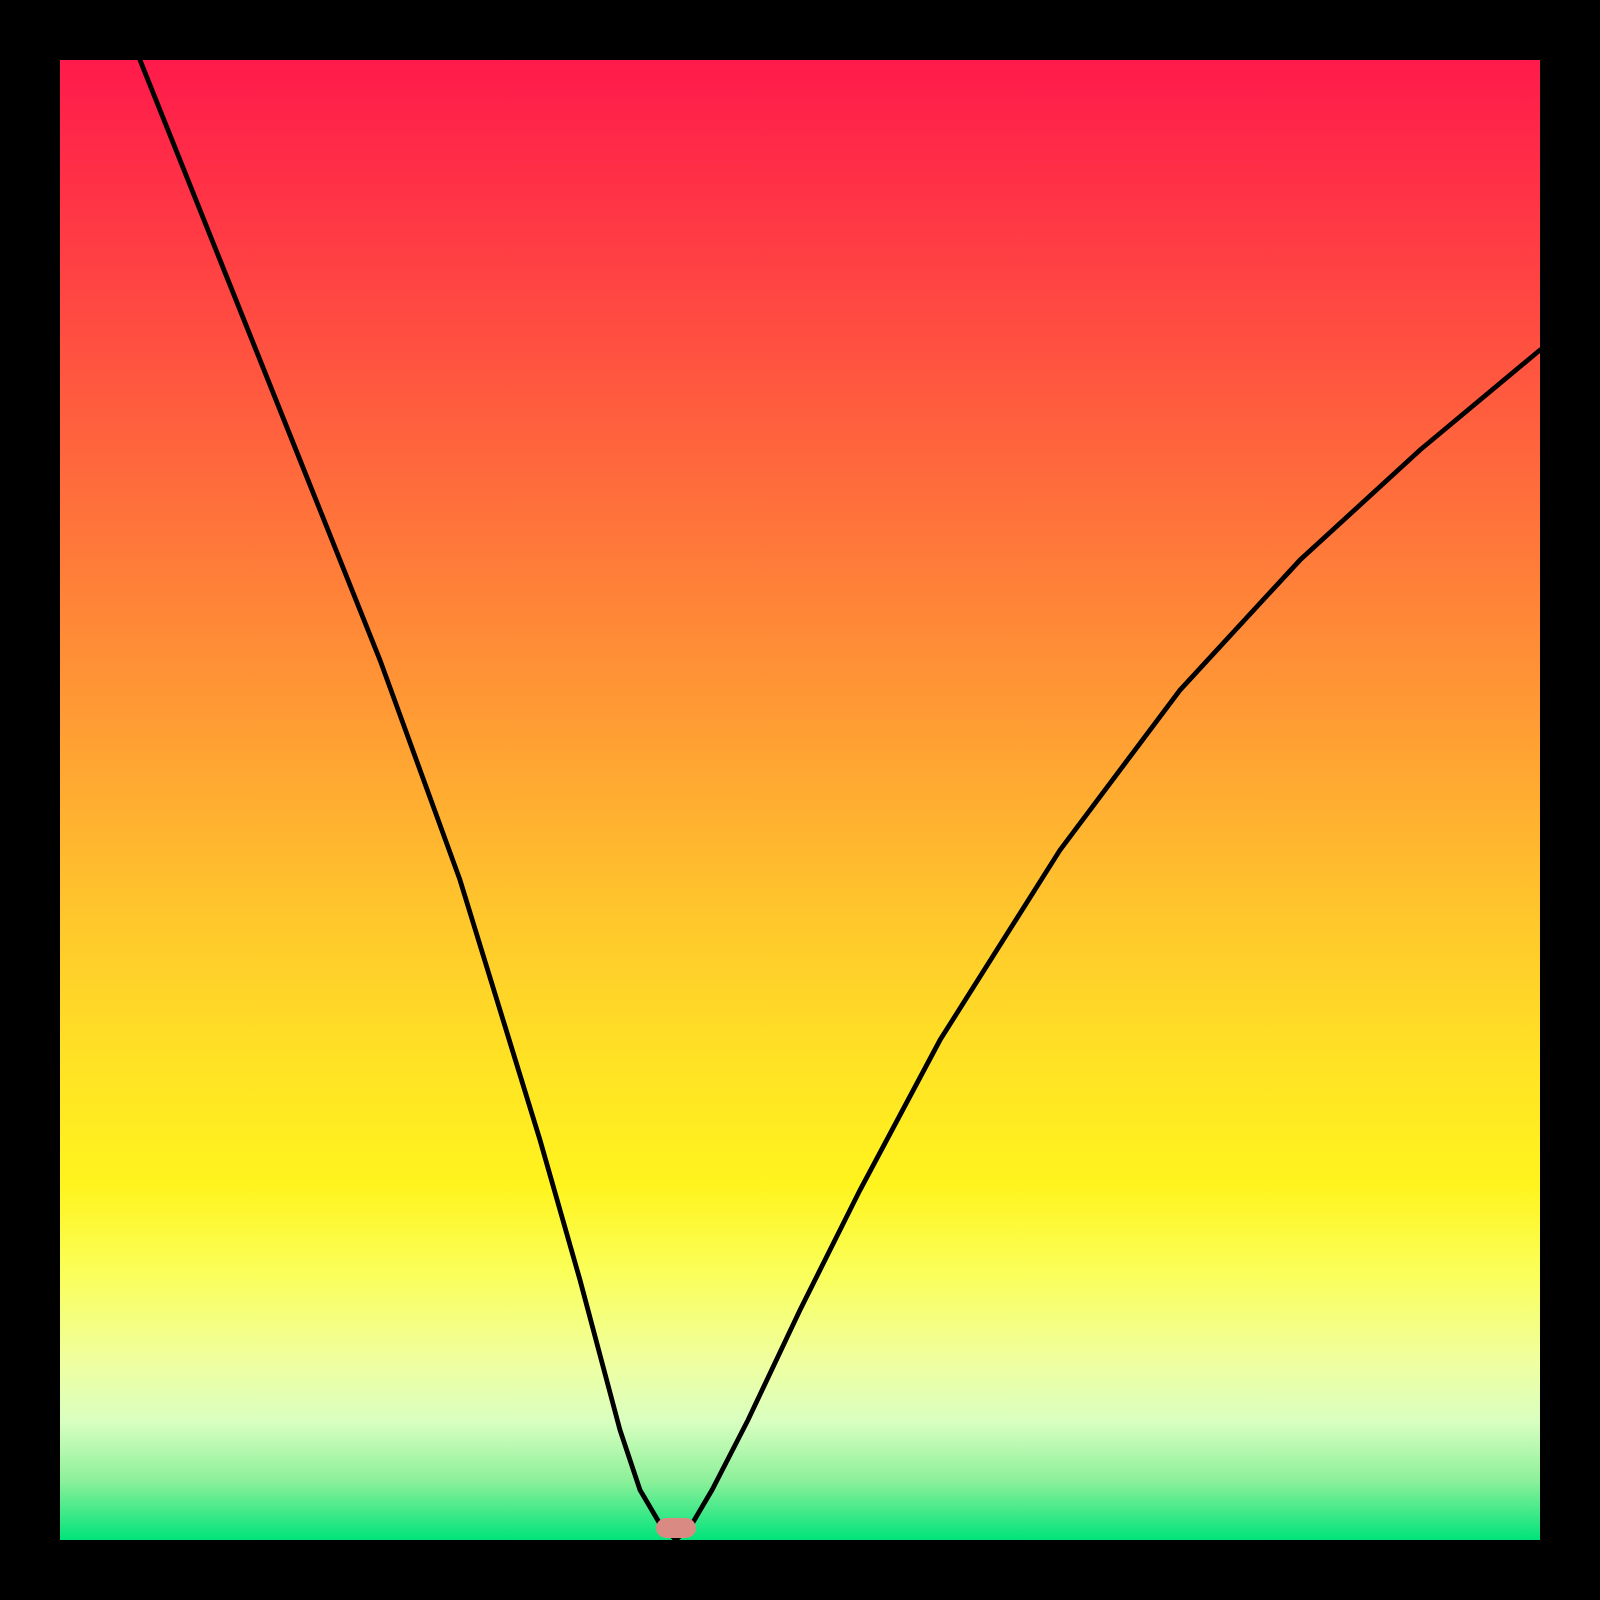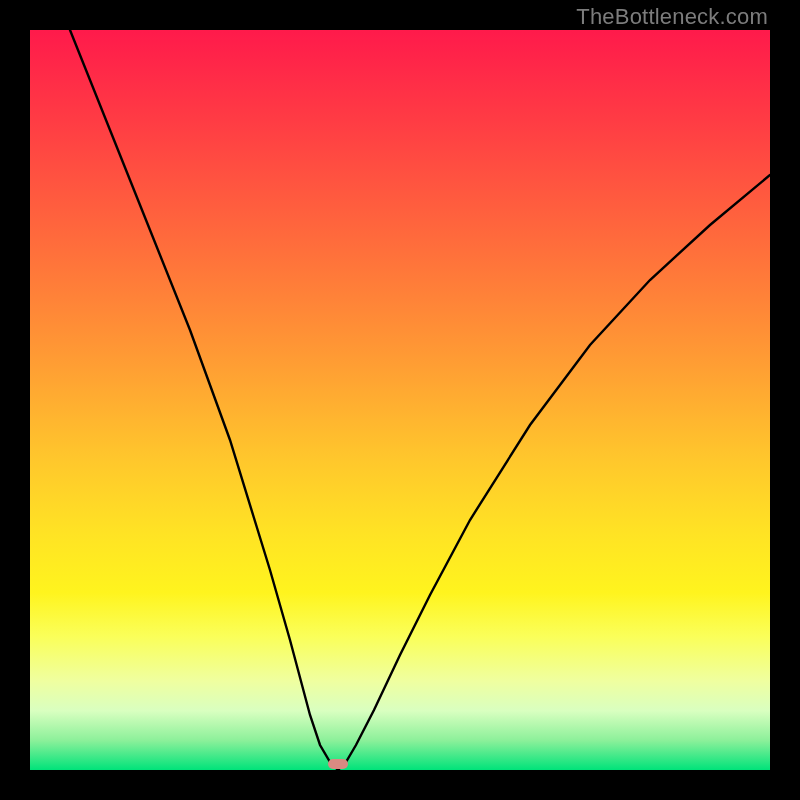--- a/index.html
+++ b/index.html
@@ -53,21 +53,20 @@
     width: 20px;
     height: 10px;
     border-radius: 5px;
     background: #d98a82;
   }
 </style>
 </head>
 <body>
 
 <div class="frame">
-  <div class="watermark">TheBottleneck.com</div>
 
   <div class="plot">
     <svg class="curve" viewBox="0 0 740 740" preserveAspectRatio="none">
       <path fill="none" stroke="#000" stroke-width="2.4" stroke-linecap="round" d="M40 0 L80 100 L120 200 L160 300 L200 410 L240 540 L260 610 L280 685 L290 715 L300 732 L308 740 L316 732 L326 715 L344 680 L370 625 L400 565 L440 490 L500 395 L560 315 L620 250 L680 195 L740 145"></path>
     </svg>
     <div class="nub"></div>
   </div>
 </div>
 
 </body></html>

